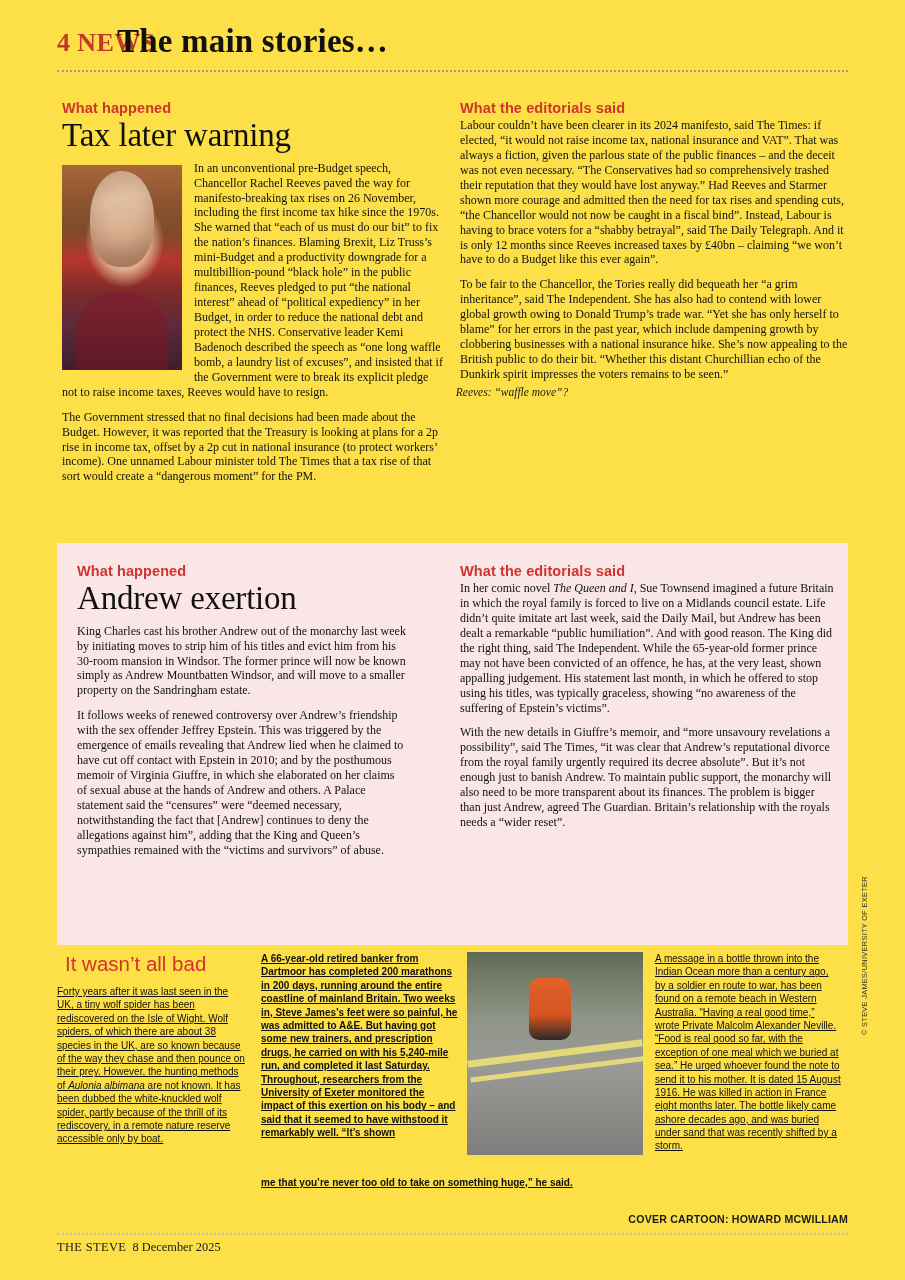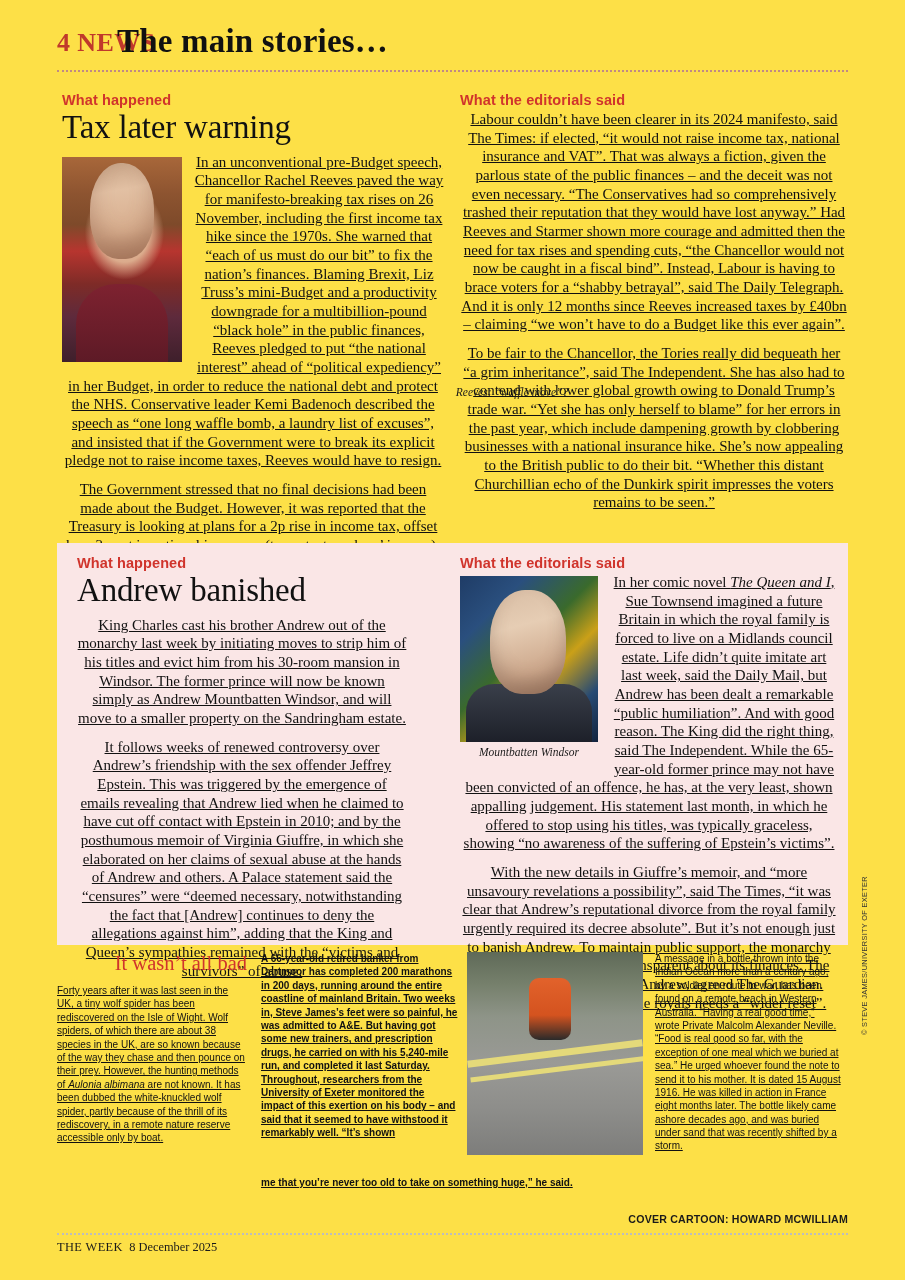--- a/index.html
+++ b/index.html
@@ -55,40 +55,39 @@
     border-top: 2px dotted #c08a84;
   }
   .rule-top { top: 70px; }
 
   
   .kicker {
     font-family: "Liberation Sans", "DejaVu Sans", sans-serif;
     font-size: 14.5px;
     font-weight: bold;
     color: #d0342c;
-    margin: 0 0 2px 0;
+    margin: 8px 0 2px 0;
     letter-spacing: 0.1px;
   }
   .headline {
     font-family: "Liberation Serif", "DejaVu Serif", serif;
     font-size: 33px;
     font-weight: normal;
     line-height: 1.08;
     margin: 0 0 7px 0;
     color: #111;
     letter-spacing: -0.2px;
   }
   p.body {
     font-family: "Liberation Serif", "DejaVu Serif", serif;
-    font-size: 15px;
+    font-size: 12px;
     line-height: 1.245;
     margin: 0 0 10px 0;
-    text-align: center;
+    text-align: left;
     color: #111;
-    text-decoration: underline;
   }
   p.body:last-child { margin-bottom: 0; }
 
   
   .sec1 {
     position: absolute;
     left: 57px;
     top: 92px;
     width: 791px;
     height: 445px;
@@ -206,26 +205,25 @@
 
   
   .sec3 {
     position: absolute;
     left: 57px;
     top: 952px;
     width: 791px;
     height: 250px;
   }
   .iwab-title {
-    font-family: Liberation Serif, serif;
+    font-family: Liberation Sans, sans-serif;
     font-size: 20.5px;
     font-weight: normal;
     color: #d0342c;
-    margin: 0 0 9px 16px;
-    text-align: right;
+    margin: 0 0 9px 8px;
   }
   .sans-body {
     font-family: "Liberation Sans", "DejaVu Sans", sans-serif;
     font-size: 10px;
     line-height: 1.34;
     margin: 0;
     color: #111;
     text-decoration: underline;
   }
   .sans-body.bold { font-weight: bold; }
@@ -329,32 +327,28 @@
     </div>
 
     <div class="caption" style="position:absolute; left:390px; top:290px; width:130px;">Reeves: “waffle move”?</div>
   </div>
 
   <div class="sec2">
     <div class="sec2-inner">
 
       <div class="col-left">
         <div class="kicker">What happened</div>
-        <h1 class="headline">Andrew banished</h1>
+        <h1 class="headline">Andrew exertion</h1>
         <p class="body">King Charles cast his brother Andrew out of the monarchy last week by initiating moves to strip him of his titles and evict him from his 30-room mansion in Windsor. The former prince will now be known simply as Andrew Mountbatten Windsor, and will move to a smaller property on the Sandringham estate.</p>
         <p class="body">It follows weeks of renewed controversy over Andrew’s friendship with the sex offender Jeffrey Epstein. This was triggered by the emergence of emails revealing that Andrew lied when he claimed to have cut off contact with Epstein in 2010; and by the posthumous memoir of Virginia Giuffre, in which she elaborated on her claims of sexual abuse at the hands of Andrew and others. A Palace statement said the “censures” were “deemed necessary, notwithstanding the fact that [Andrew] continues to deny the allegations against him”, adding that the King and Queen’s sympathies remained with the “victims and survivors” of abuse.</p>
       </div>
 
       <div class="col-right">
         <div class="kicker">What the editorials said</div>
 
-        <div class="figure-andrew">
-          <div class="photo-andrew"></div>
-          <div class="caption">Mountbatten Windsor</div>
-        </div>
 
         <p class="body">In her comic novel <em>The Queen and I</em>, Sue Townsend imagined a future Britain in which the royal family is forced to live on a Midlands council estate. Life didn’t quite imitate art last week, said the Daily Mail, but Andrew has been dealt a remarkable “public humiliation”. And with good reason. The King did the right thing, said The Independent. While the 65-year-old former prince may not have been convicted of an offence, he has, at the very least, shown appalling judgement. His statement last month, in which he offered to stop using his titles, was typically graceless, showing “no awareness of the suffering of Epstein’s victims”.</p>
         <p class="body">With the new details in Giuffre’s memoir, and “more unsavoury revelations a possibility”, said The Times, “it was clear that Andrew’s reputational divorce from the royal family urgently required its decree absolute”. But it’s not enough just to banish Andrew. To maintain public support, the monarchy will also need to be more transparent about its finances. The problem is bigger than just Andrew, agreed The Guardian. Britain’s relationship with the royals needs a “wider reset”.</p>
       </div>
 
     </div>
   </div>
 
   <div class="sec3">
 
@@ -376,16 +370,16 @@
     <div class="c2-wide">
       <p class="sans-body bold">me that you’re never too old to take on something huge,” he said.</p>
     </div>
   </div>
 
   <div class="credit-vertical">© STEVE JAMES/UNIVERSITY OF EXETER</div>
 
   <div class="cover-cartoon">COVER CARTOON: HOWARD MCWILLIAM</div>
   <div class="dotted-rule rule-bottom"></div>
   <div class="footer-line">
-    <span class="brand">THE WEEK</span>&nbsp;&nbsp;<span>8 December 2025</span>
+    <span class="brand">THE STEVE</span>&nbsp;&nbsp;<span>8 December 2025</span>
   </div>
 
 </div>
 
 </body></html>

